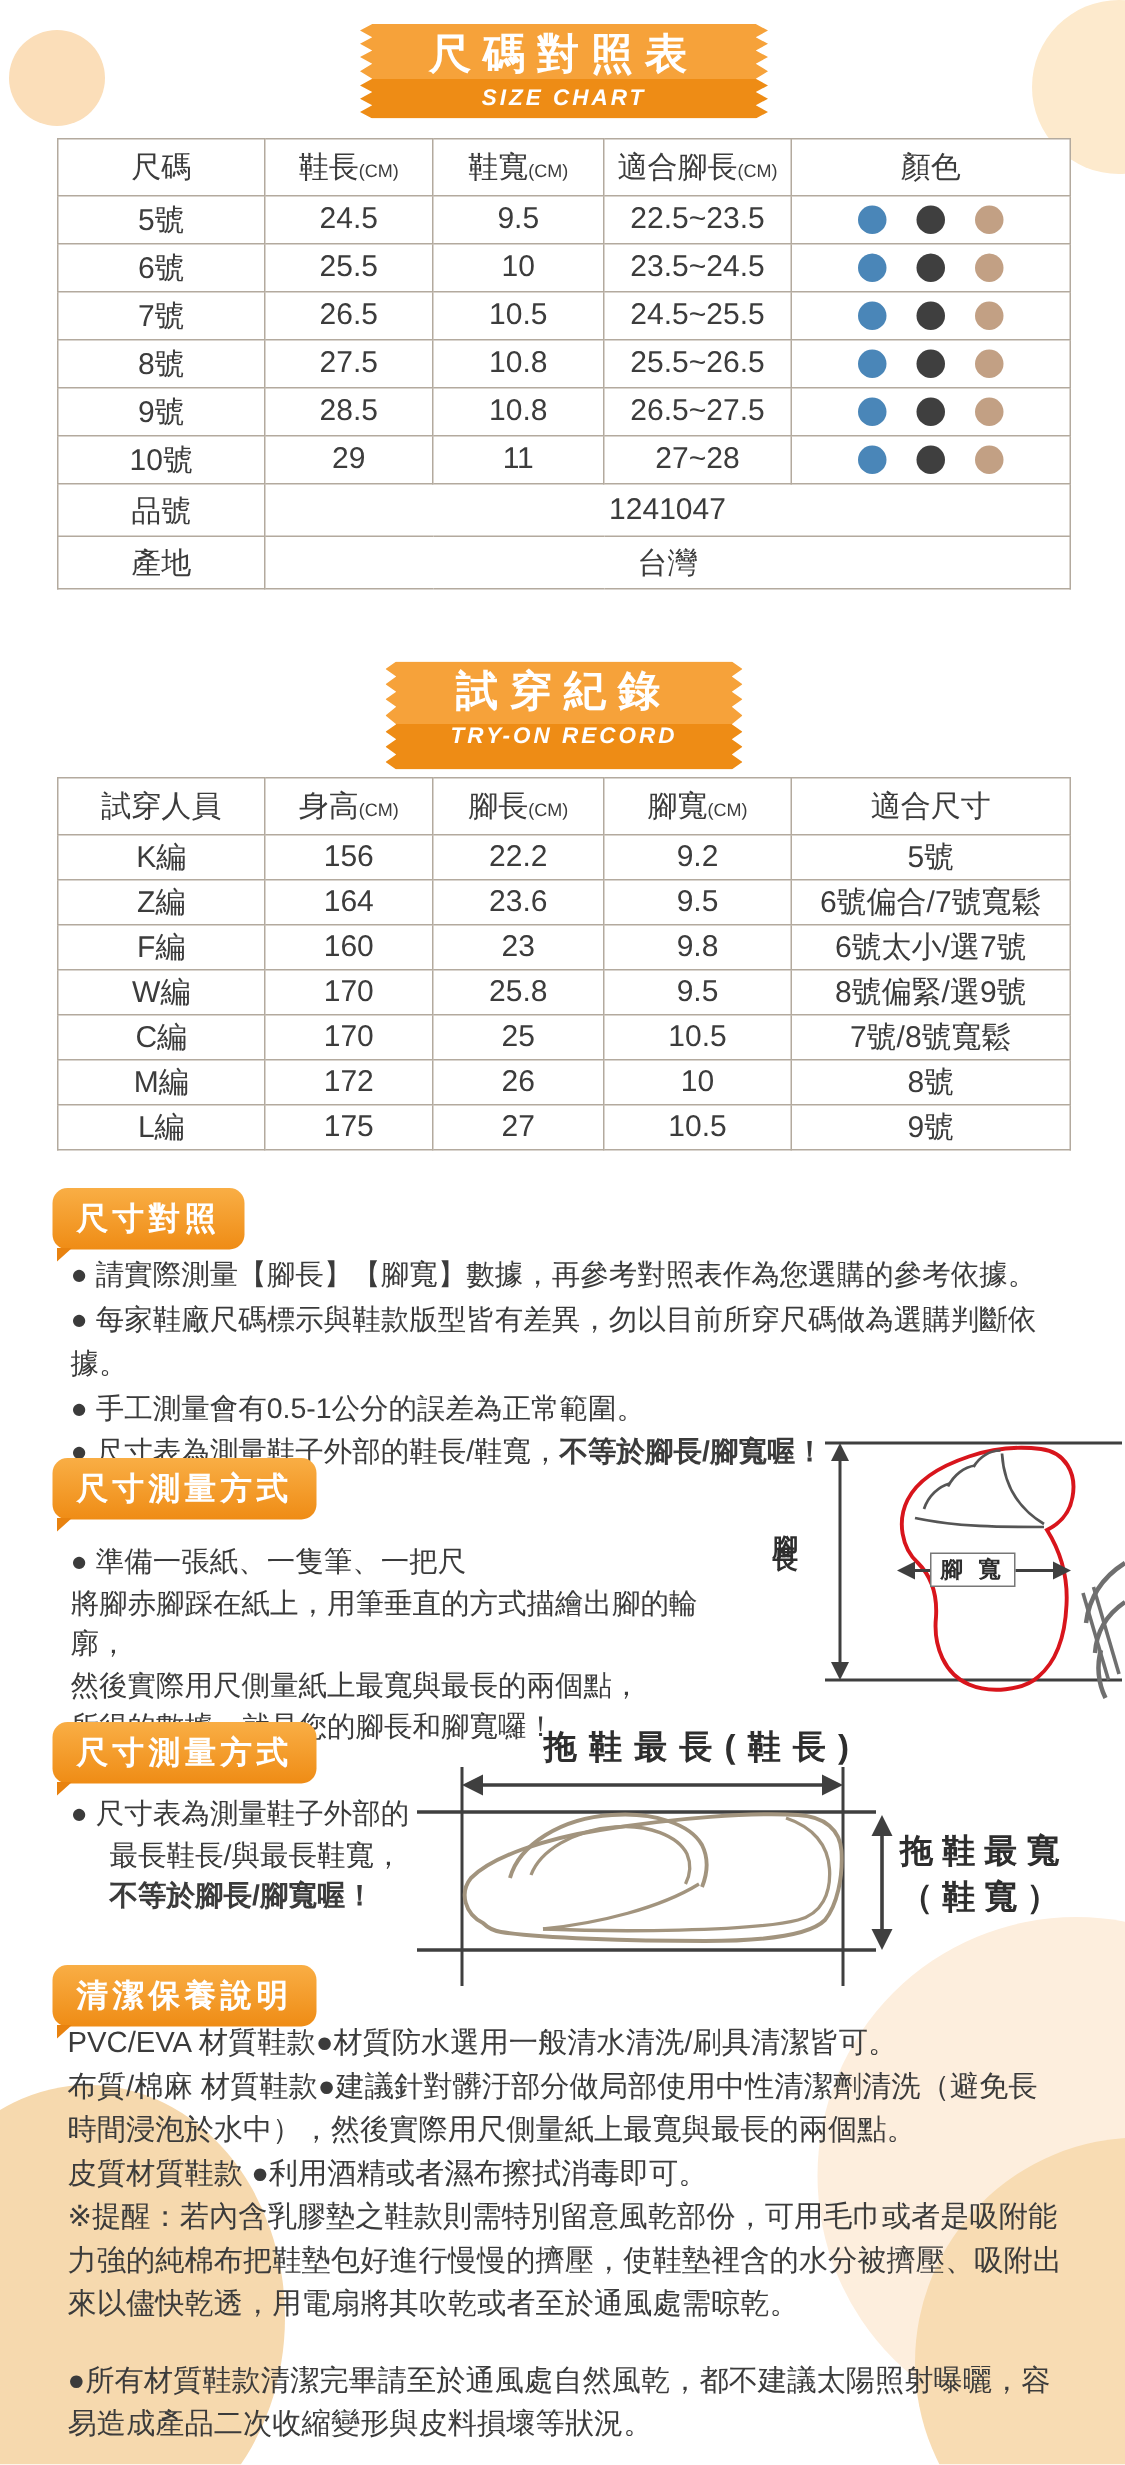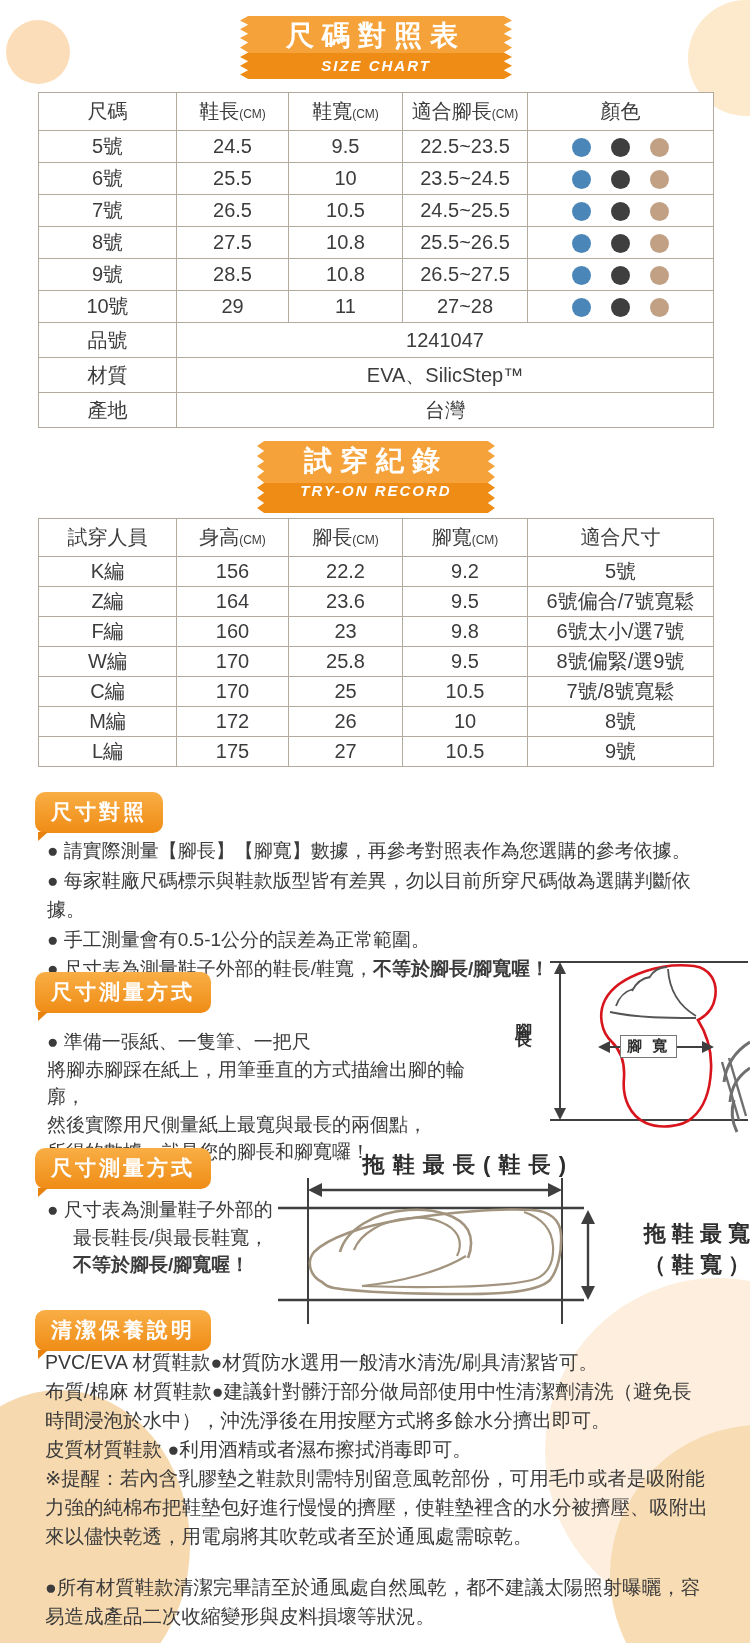--- a/index.html
+++ b/index.html
@@ -58,21 +58,21 @@
   .foot-diagram{left:498px;top:950px;width:252px;height:192px;z-index:2;}
   .foot-len-label{position:absolute;left:14px;top:60px;writing-mode:vertical-rl;font-size:17px;
     font-weight:bold;letter-spacing:8px;color:#2e2e2e;}
   .foot-wid-label{position:absolute;left:122px;top:85px;background:#fff;border:1px solid #777;
     font-size:15px;font-weight:bold;letter-spacing:3px;padding:1px 6px;color:#2e2e2e;}
 
   
   .shoe-diagram{left:270px;top:1150px;width:480px;height:192px;z-index:2;}
   .shoe-len-label{position:absolute;left:35px;top:0px;width:262px;text-align:right;
     font-size:22px;font-weight:bold;color:#2e2e2e;letter-spacing:1px;}
-  .shoe-wid-label{position:absolute;left:330px;top:68px;width:150px;text-align:right;
+  .shoe-wid-label{position:absolute;left:330px;top:68px;width:150px;text-align:left;
     font-size:22px;font-weight:bold;color:#2e2e2e;line-height:31px;}
 </style>
 </head>
 <body>
 
 <div class="page">
 
   <div class="bg-circle c1"></div>
   <div class="bg-circle c2"></div>
   <div class="bg-circle c3"></div>
@@ -179,24 +179,20 @@
             <span class="dot" style="background: rgb(63, 63, 63);"></span>
             <span class="dot" style="background: rgb(194, 160, 132);"></span>
           </td>
         </tr>
 
         <tr class="info">
           <td>品號</td>
           <td colspan="4">1241047</td>
         </tr>
 
-        <tr class="info">
-          <td>材質</td>
-          <td colspan="4">EVA、SilicStep™</td>
-        </tr>
 
         <tr class="info">
           <td>產地</td>
           <td colspan="4">台灣</td>
         </tr>
 
     </tbody>
   </table>
 
   <div class="ribbon ribbon2">
@@ -377,19 +373,19 @@
     <div class="shoe-len-label">拖 鞋 最 長 ( 鞋 長 )</div>
     <div class="shoe-wid-label">
       <div>拖 鞋 最 寬</div>
       <div>（ 鞋 寬 ）</div>
     </div>
   </div>
 
   <div class="badge badge-care">清潔保養說明</div>
   <div class="z care-text">
     <p>PVC/EVA 材質鞋款●材質防水選用一般清水清洗/刷具清潔皆可。</p>
-    <p>布質/棉麻 材質鞋款●建議針對髒汙部分做局部使用中性清潔劑清洗（避免長時間浸泡於水中），沖洗淨後在用按壓方式將多餘水分擠出即可。</p>
+    <p>布質/棉麻 材質鞋款●建議針對髒汙部分做局部使用中性清潔劑清洗（避免長時間浸泡於水中），然後實際用尺側量紙上最寬與最長的兩個點。</p>
     <p>皮質材質鞋款 ●利用酒精或者濕布擦拭消毒即可。</p>
     <p>※提醒：若內含乳膠墊之鞋款則需特別留意風乾部份，可用毛巾或者是吸附能力強的純棉布把鞋墊包好進行慢慢的擠壓，使鞋墊裡含的水分被擠壓、吸附出來以儘快乾透，用電扇將其吹乾或者至於通風處需晾乾。</p>
     <p class="gap">●所有材質鞋款清潔完畢請至於通風處自然風乾，都不建議太陽照射曝曬，容易造成產品二次收縮變形與皮料損壞等狀況。</p>
   </div>
 
 </div>
 
 </body></html>

